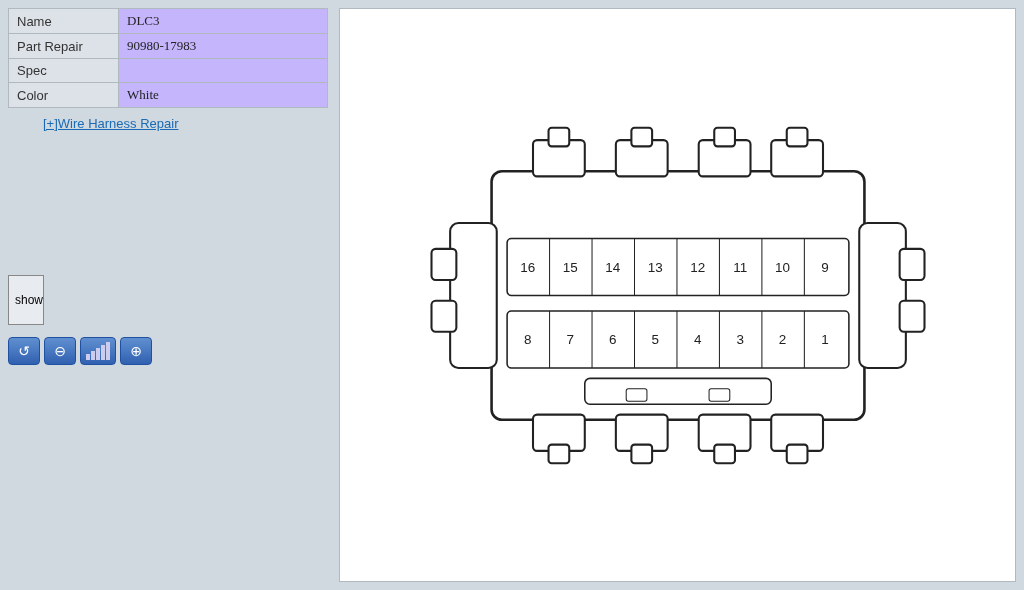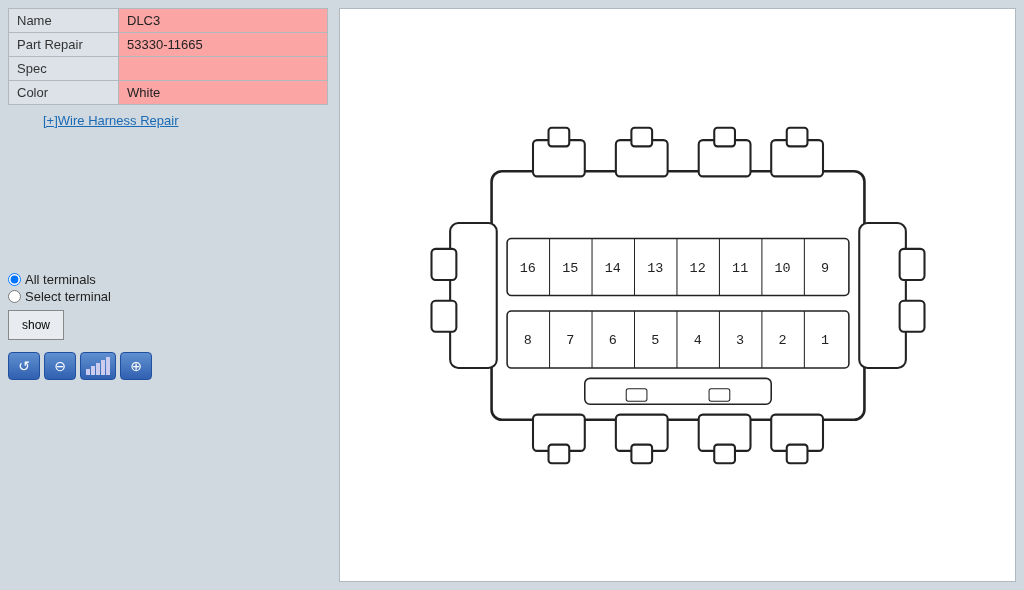--- a/index.html
+++ b/index.html
@@ -34,22 +34,23 @@
       border: 1px solid #b0b8c0;
       padding: 4px 8px;
     }
     .info-table tr td:first-child {
       background: #dde2e8;
       font-weight: normal;
       width: 110px;
       color: #333;
     }
     .info-table tr td:last-child {
-      background: #fca5a5;
+      background: #c4b5fd;
       color: #222;
+      font-family: Liberation Serif, serif;
     }
     .wire-harness-link {
       color: #1a6bb5;
       text-decoration: underline;
       cursor: pointer;
       font-size: 13px;
       margin-top: 4px;
       display: inline-block;
       padding-left: 35px;
     }
@@ -68,24 +69,24 @@
       display: flex;
       align-items: center;
       gap: 4px;
       font-size: 13px;
     }
     .radio-item input[type="radio"] {
       margin: 0;
     }
     .show-button {
       display: inline-block;
-      width: 56px;
+      width: 36px;
       border: 1px solid #888;
       background: #e8ecf0;
-      padding: 7px 6px;
+      padding: 17px 6px;
       font-size: 12px;
       cursor: pointer;
       text-align: center;
     }
     .toolbar {
       display: flex;
       flex-direction: row;
       gap: 4px;
       margin-top: 6px;
       align-items: center;
@@ -120,64 +121,53 @@
     }
     .right-panel {
       flex: 1;
       background: white;
       border: 1px solid #b0b8c0;
       display: flex;
       align-items: center;
       justify-content: center;
       padding: 4px;
       min-height: 400px;
-      font-family: Liberation Mono, monospace;
     }
     .connector-svg {
       width: 100%;
       max-width: 580px;
     }
   </style>
 </head>
 <body>
 
 <div class="main-container">
   <div class="left-panel">
     <table class="info-table">
       <tbody id="info-tbody">
           <tr>
             <td>Name</td>
             <td>DLC3</td>
           </tr>
           <tr>
             <td>Part Repair</td>
-            <td>53330-11665</td>
+            <td>90980-17983</td>
           </tr>
           <tr>
             <td>Spec</td>
             <td></td>
           </tr>
           <tr>
             <td>Color</td>
             <td>White</td>
           </tr>
         </tbody>
     </table>
     <a class="wire-harness-link" href="#">[+]Wire Harness Repair</a>
     <div class="controls-section">
-      <div class="radio-group">
-        <label class="radio-item">
-          <input type="radio" name="terminal" checked="" style="">
-          <span>All terminals</span>
-        </label>
-        <label class="radio-item">
-          <input type="radio" name="terminal" style="">
-          <span>Select terminal</span>
-        </label>
-      </div>
       <button class="show-button">show</button>
       <div class="toolbar">
         <div class="toolbar-btn">
           <span>↺</span>
         </div>
         <div class="toolbar-btn">
           <span>⊖</span>
         </div>
         <div class="toolbar-bars">
           <div class="bar" style="height:6px"></div>

